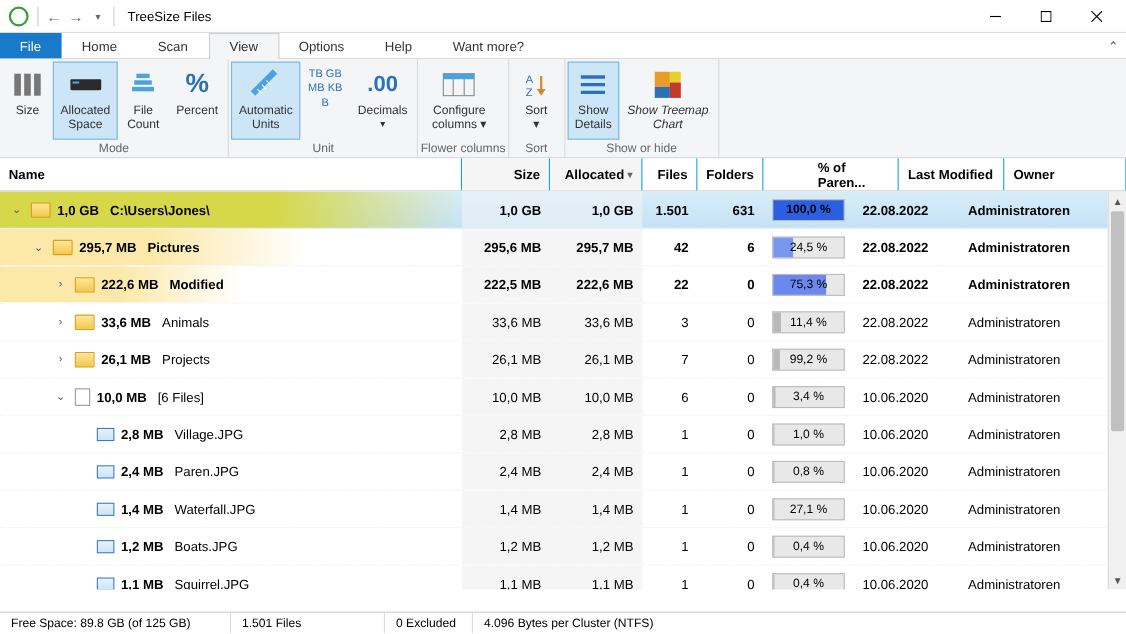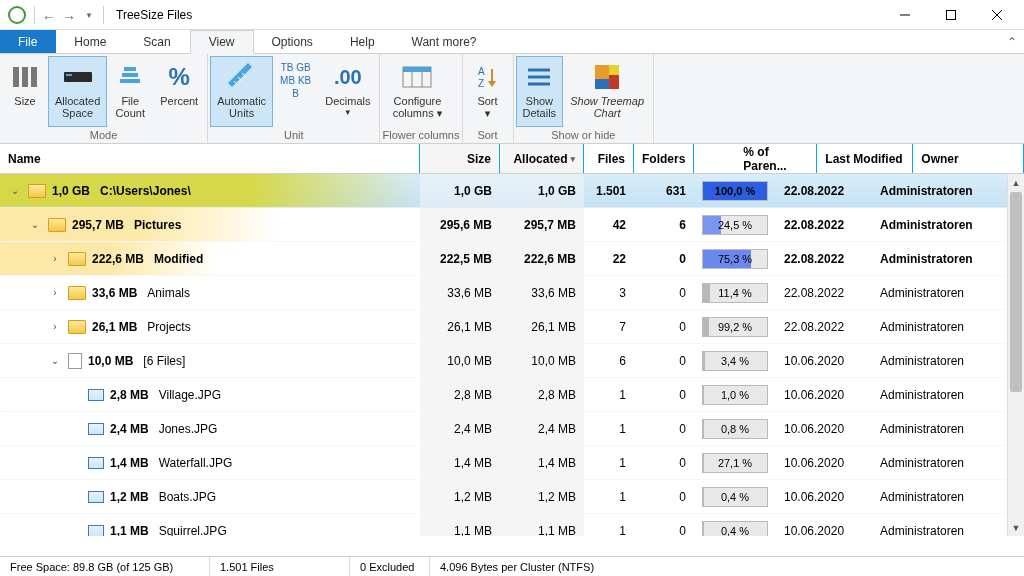--- a/index.html
+++ b/index.html
@@ -421,21 +421,21 @@
       </div>
       <div class="c c-date">10.06.2020</div>
       <div class="c c-owner">Administratoren</div>
     </div>
     <div class="tree-row">
       <div class="name-cell">
         <div style="width: 66px; flex-shrink: 0;"></div>
         <div class="expander"></div>
         <div class="img-icon"></div>
         <span class="size-label">2,4 MB</span>
-        <span class="item-name">Jones.JPG</span>
+        <span class="item-name">Paren.JPG</span>
       </div>
       <div class="c c-size">2,4 MB</div>
       <div class="c c-alloc">2,4 MB</div>
       <div class="c c-files">1</div>
       <div class="c c-folders">0</div>
       <div class="c c-percent">
         <div class="percent-bar">
           <div class="percent-fill" style="width: 0.8%; background: rgb(184, 184, 184);"></div>
           <span class="percent-text">0,8 %</span>
         </div>

